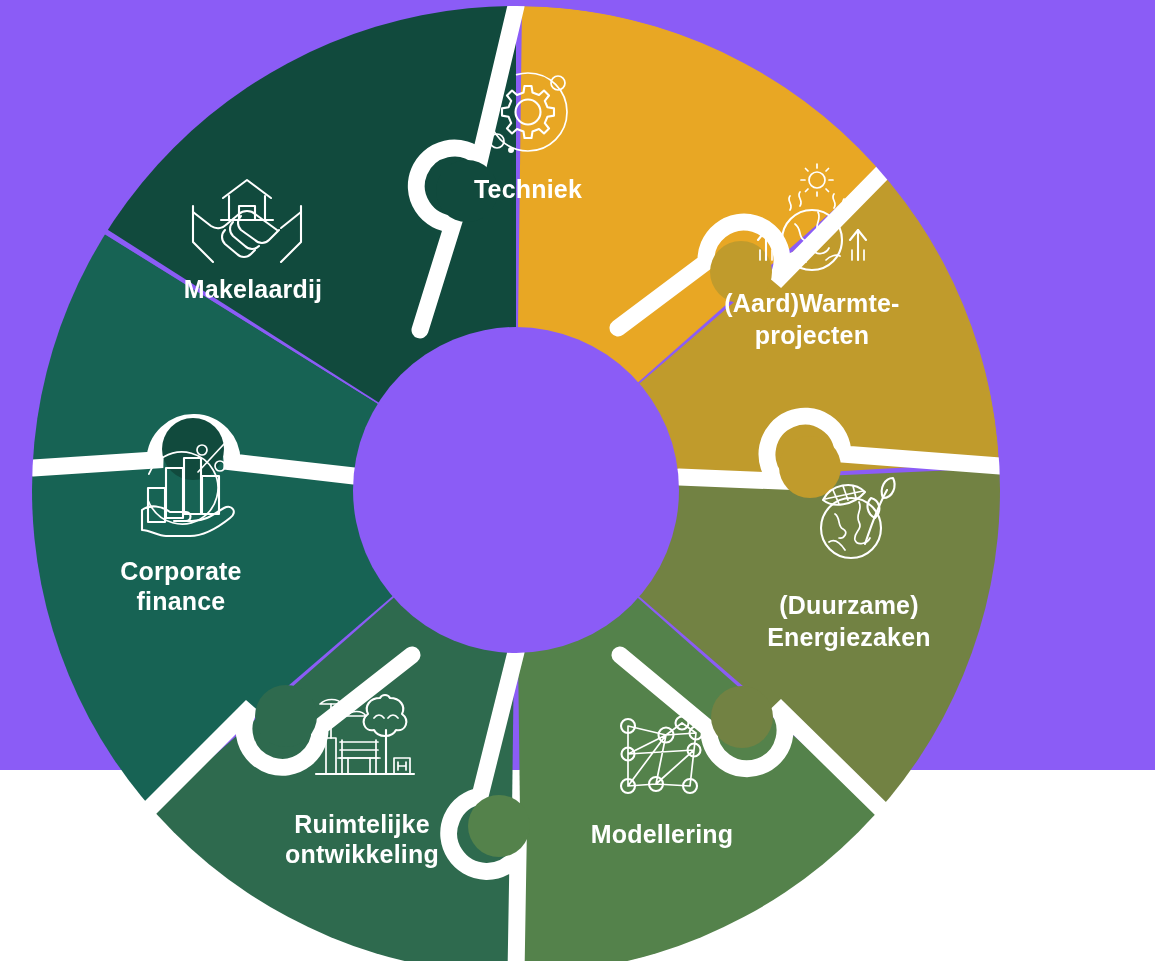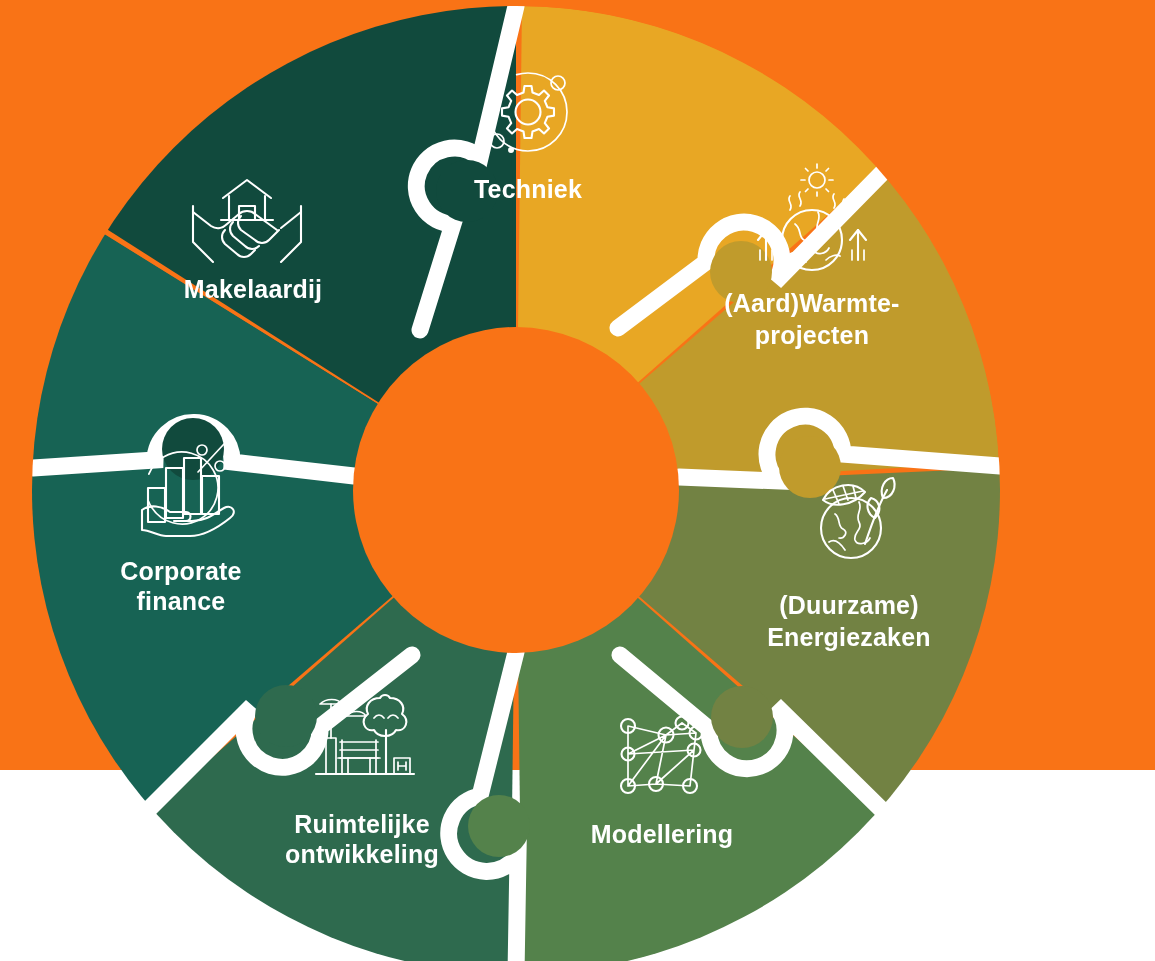--- a/index.html
+++ b/index.html
@@ -10,21 +10,21 @@
   body {
     width: 1155px;
     height: 961px;
     overflow: hidden;
     font-family: "Liberation Sans", sans-serif;
   }
   #wheel-wrap {
     position: relative;
     width: 1155px;
     height: 770px;
-    background: #f97316;
+    background: #8b5cf6;
   }
   svg#wheel {
     display: block;
     width: 1155px;
     height: 961px;
   }
   .seg-label {
     font-family: "Liberation Sans", sans-serif;
     font-weight: bold;
     fill: #ffffff;

